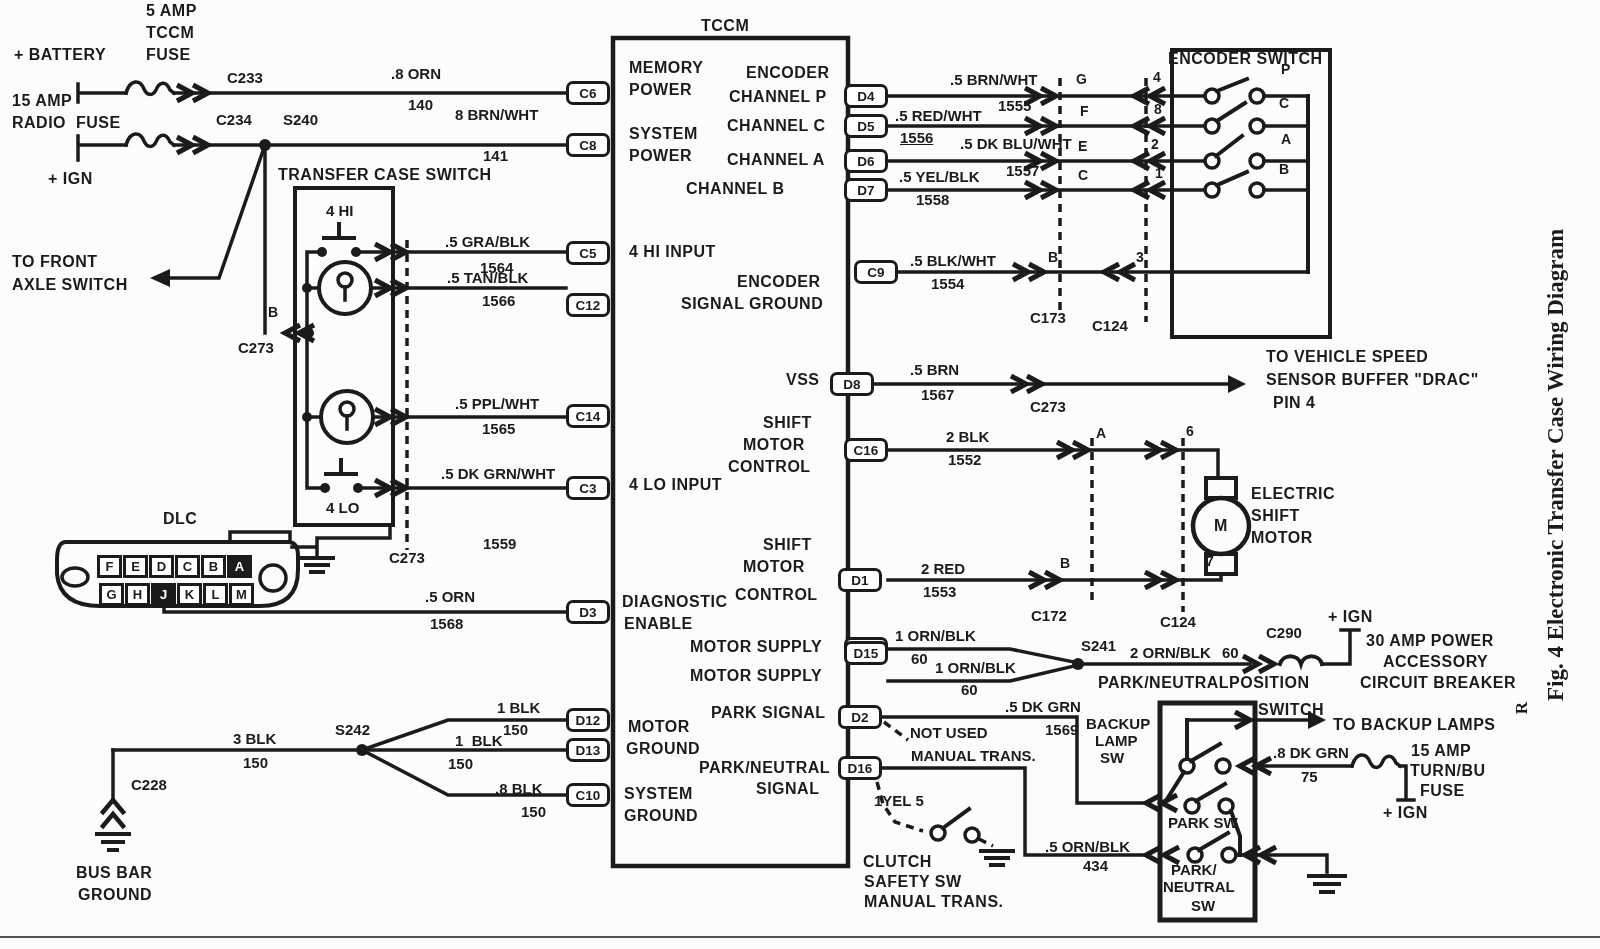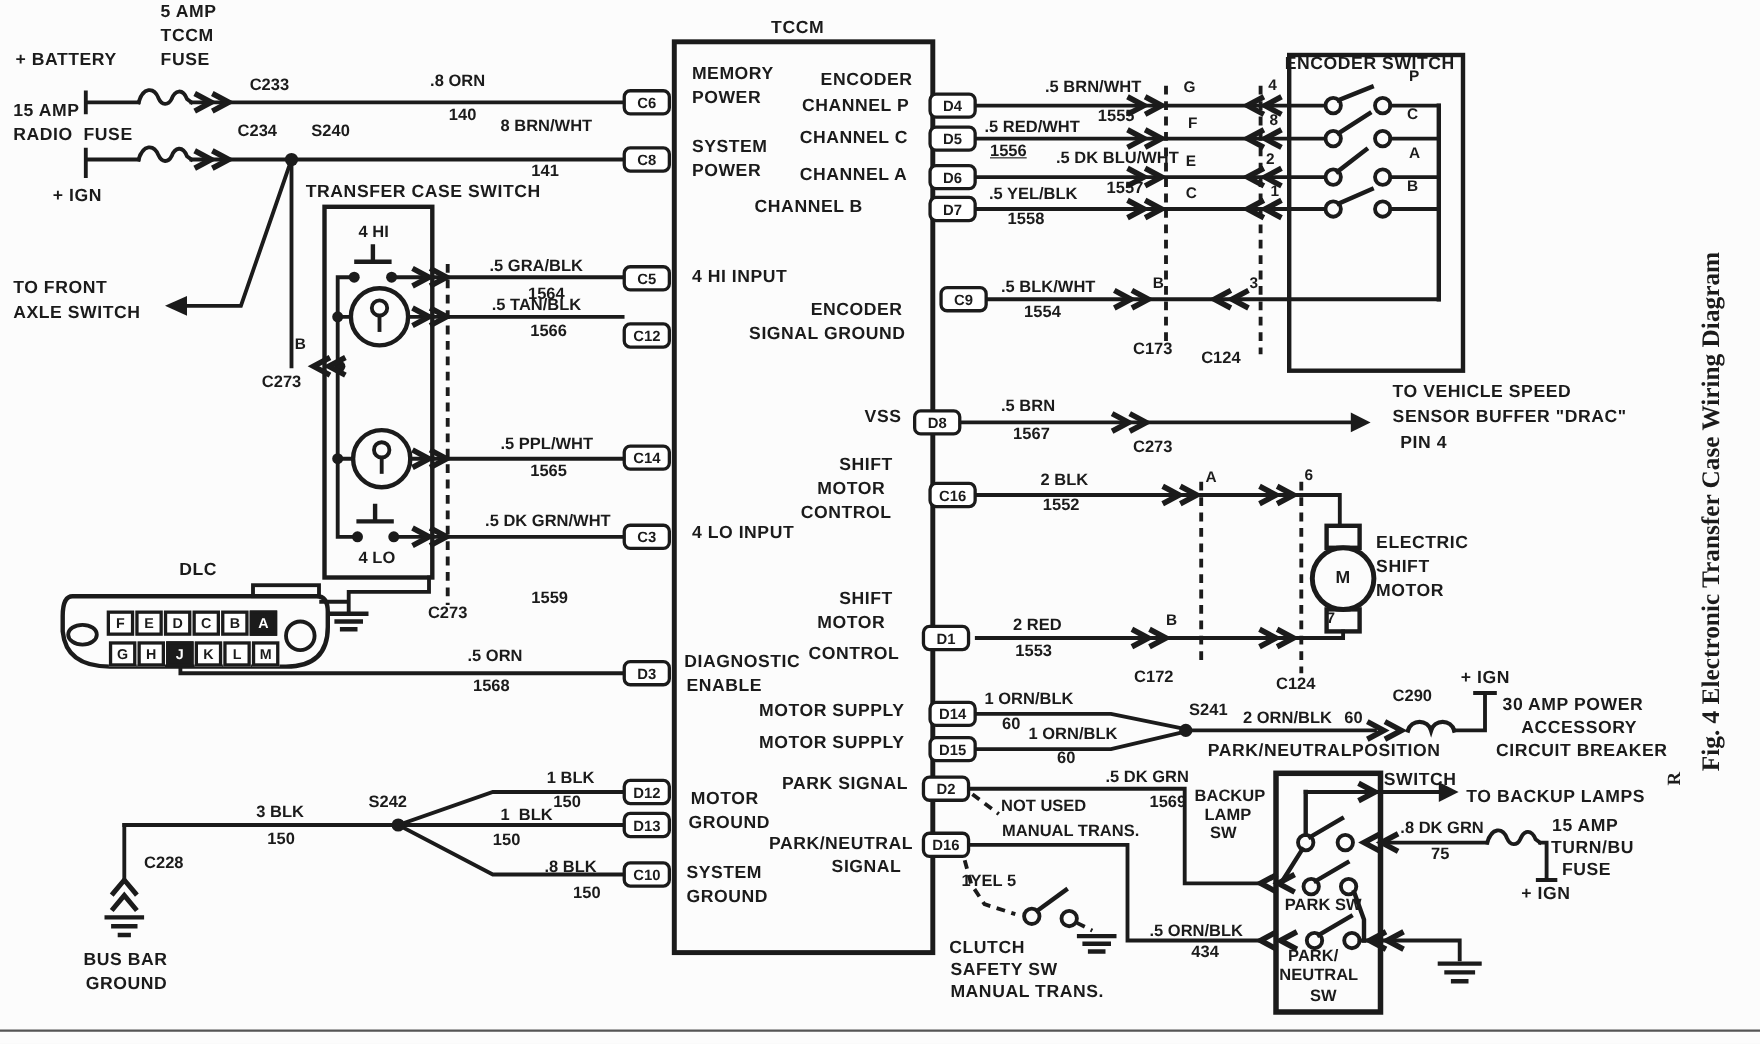--- a/index.html
+++ b/index.html
@@ -335,21 +335,21 @@
 
 <div class="pin" style="left:844px;top:84px;">D4</div>
 <div class="pin" style="left:844px;top:114px;">D5</div>
 <div class="pin" style="left:844px;top:149px;">D6</div>
 <div class="pin" style="left:844px;top:178px;">D7</div>
 <div class="pin" style="left:830px;top:260px;margin-left:24px;">C9</div>
 <div class="pin" style="left:830px;top:372px;">D8</div>
 <div class="pin" style="left:844px;top:438px;">C16</div>
 <div class="pin" style="left:838px;top:568px;">D1</div>
 <div class="pin" style="left:844px;top:637px;">D14</div>
-<div class="pin" style="left:844px;top:669px;">D15</div>
+<div class="pin" style="left:844px;top:641px;">D15</div>
 <div class="pin" style="left:838px;top:705px;">D2</div>
 <div class="pin" style="left:838px;top:756px;">D16</div>
 
 <div class="lbl" style="left:950px;top:72px;">.5 BRN/WHT</div>
 <div class="lbl" style="left:998px;top:98px;">1555</div>
 <div class="lbl" style="left:895px;top:108px;">.5 RED/WHT</div>
 <div class="lbl" style="left:900px;top:130px;text-decoration:underline;">1556</div>
 <div class="lbl" style="left:960px;top:136px;">.5 DK BLU/WHT</div>
 <div class="lbl" style="left:1006px;top:163px;">1557</div>
 <div class="lbl" style="left:899px;top:169px;">.5 YEL/BLK</div>

